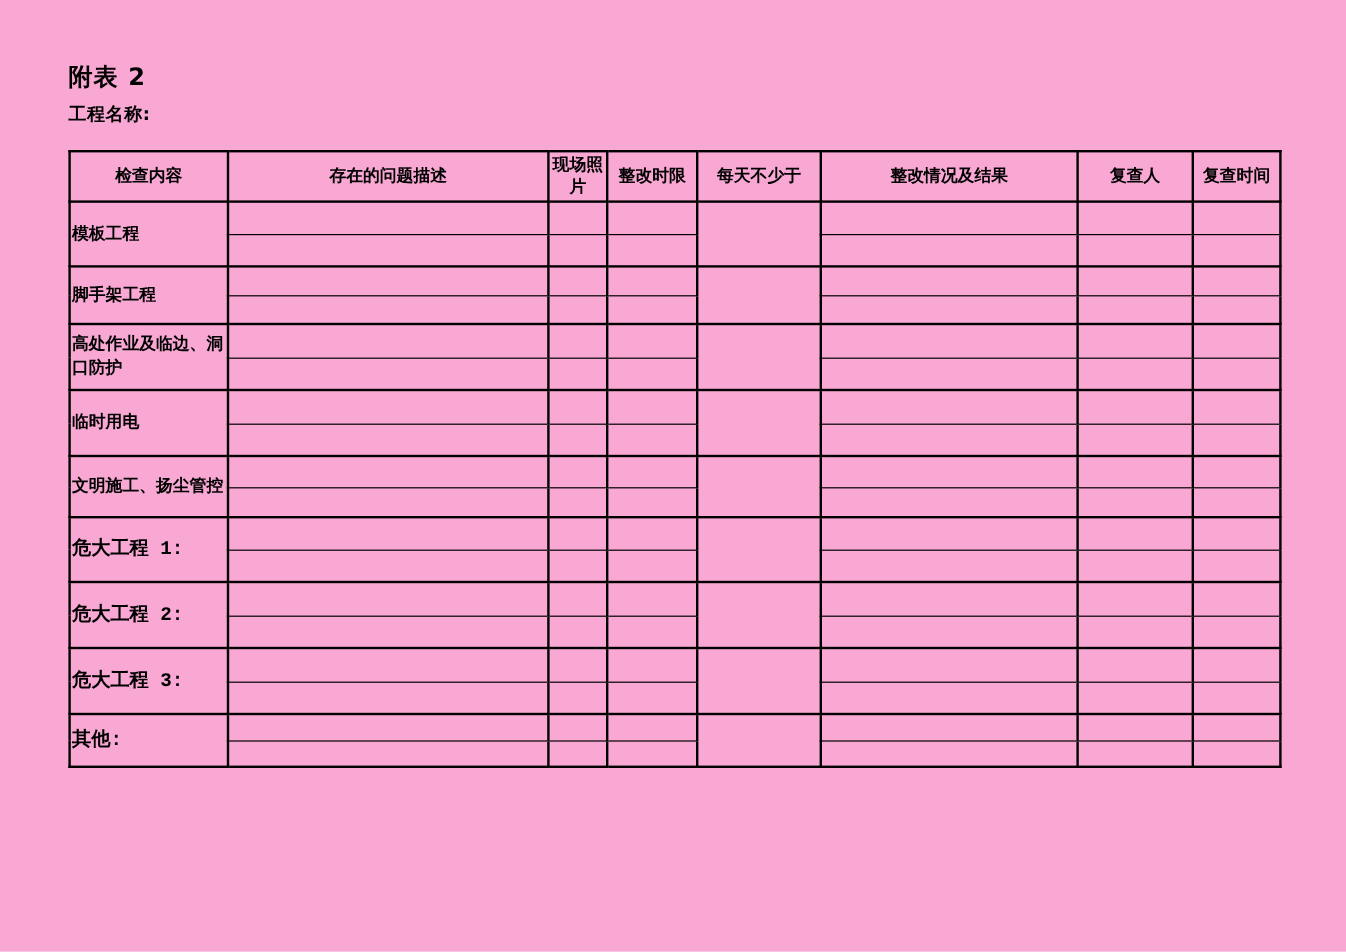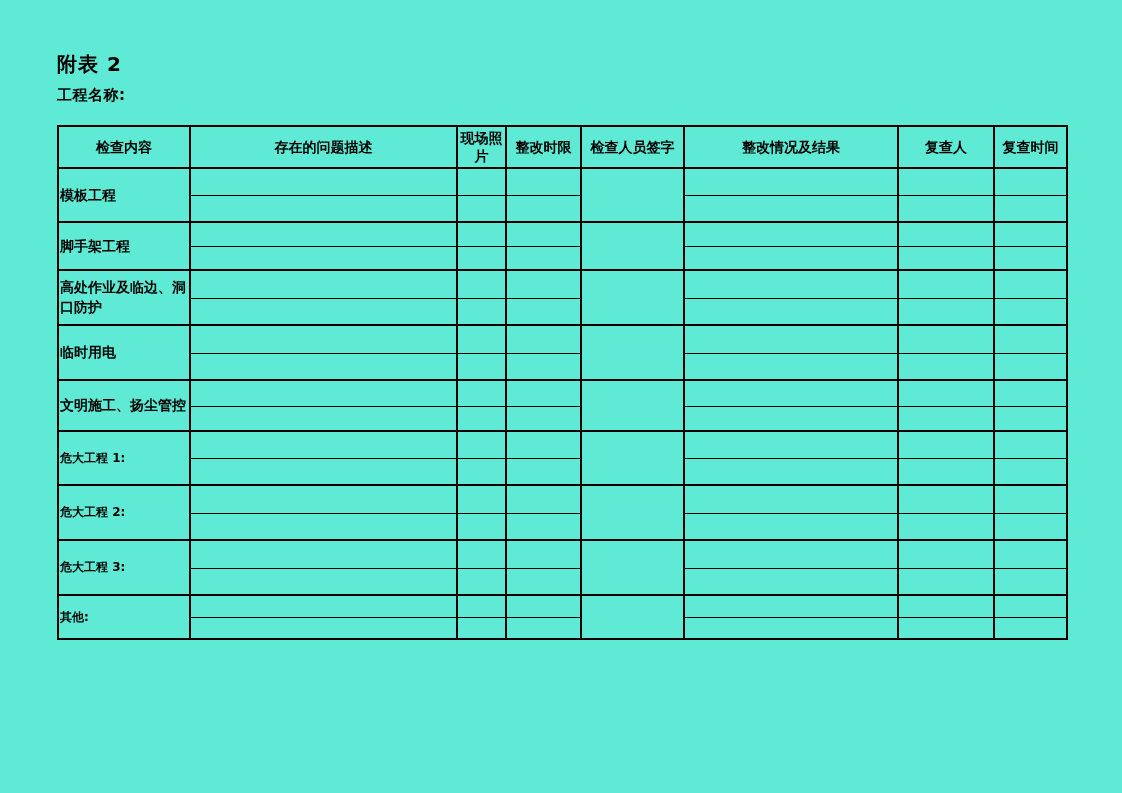--- a/index.html
+++ b/index.html
@@ -8,21 +8,21 @@
     background: #ffffff;
   }
   body {
     width: 1122px;
     height: 793px;
     position: relative;
     font-family: "DejaVu Sans", sans-serif;
     color: #000;
     overflow: hidden;
   }
-  .page { position: absolute; inset: 0; background: #5eead4; }
+  .page { position: absolute; inset: 0; background: #f9a8d4; }
 
   .attach-label {
     position: absolute;
     left: 57px;
     top: 51px;
     font-size: 20px;
     font-weight: 700;
     letter-spacing: 1px;
     white-space: nowrap;
   }
@@ -70,21 +70,21 @@
     padding: 2px 1px;
   }
   .grid td { vertical-align: middle; }
   .grid td.row-label {
     font-size: 14px;
     font-weight: 700;
     text-align: left;
     padding: 0 1px;
     line-height: 1.4;
   }
-  .grid td.row-label.small { font-size: 12px; }
+  .grid td.row-label.small { font-size: 16px; font-family: Liberation Mono, monospace; }
   
   .grid td.sub1 { border-bottom-width: 1px; }
   .grid td.sub2 { border-top-width: 1px; }
 
   .note {
     position: absolute;
     left: 57px;
     top: 642px;
     width: 1011px;
     margin: 0;
@@ -114,21 +114,21 @@
         <col style="width: 214px;">
         <col style="width: 96px;">
         <col style="width: 73px;">
       </colgroup>
     <thead>
         <tr style="height: 41px; border-radius: 12px;">
           <th>检查内容</th>
           <th>存在的问题描述</th>
           <th>现场照片</th>
           <th>整改时限</th>
-          <th>检查人员签字</th>
+          <th>每天不少于</th>
           <th>整改情况及结果</th>
           <th>复查人</th>
           <th>复查时间</th>
         </tr>
       </thead>
     <tbody>
         <tr style="height: 27px;">
           <td class="row-label" rowspan="2">模板工程</td>
           <td class="sub1"></td>
           <td class="sub1"></td>

